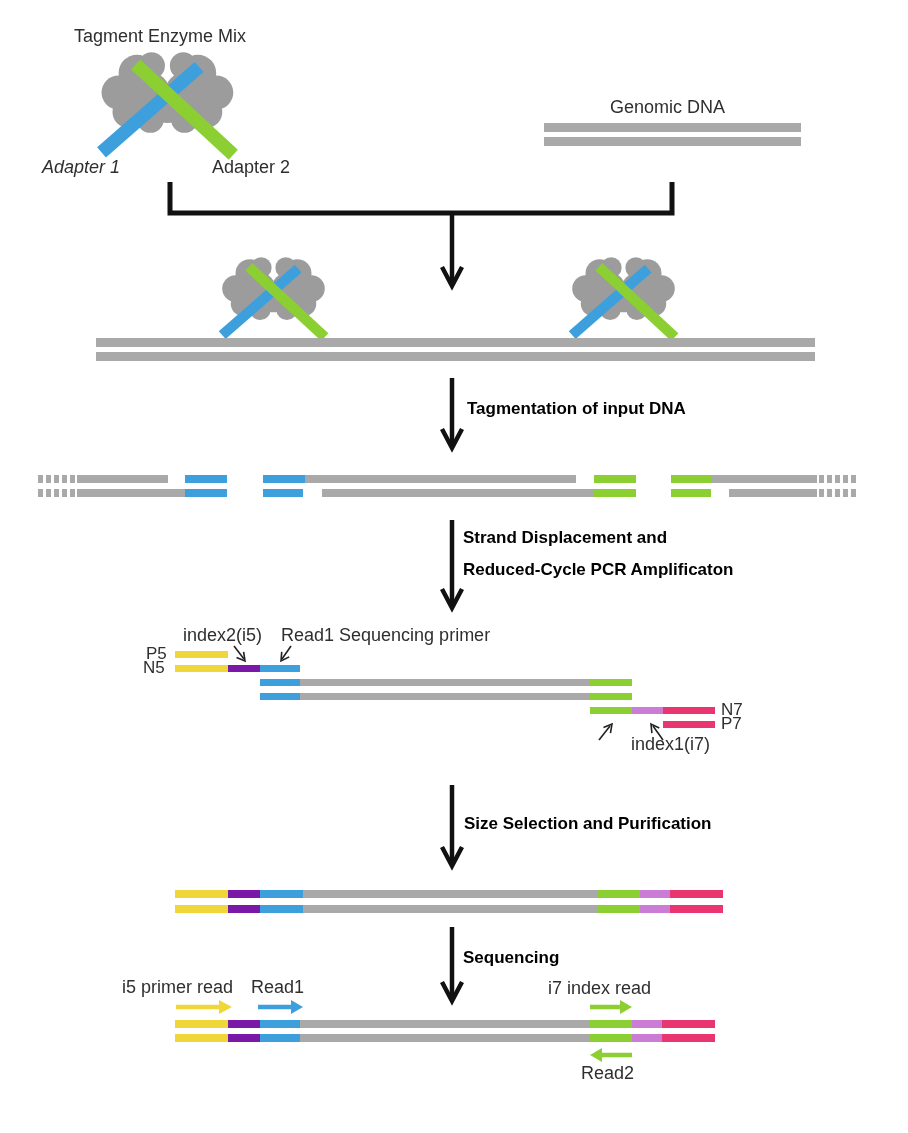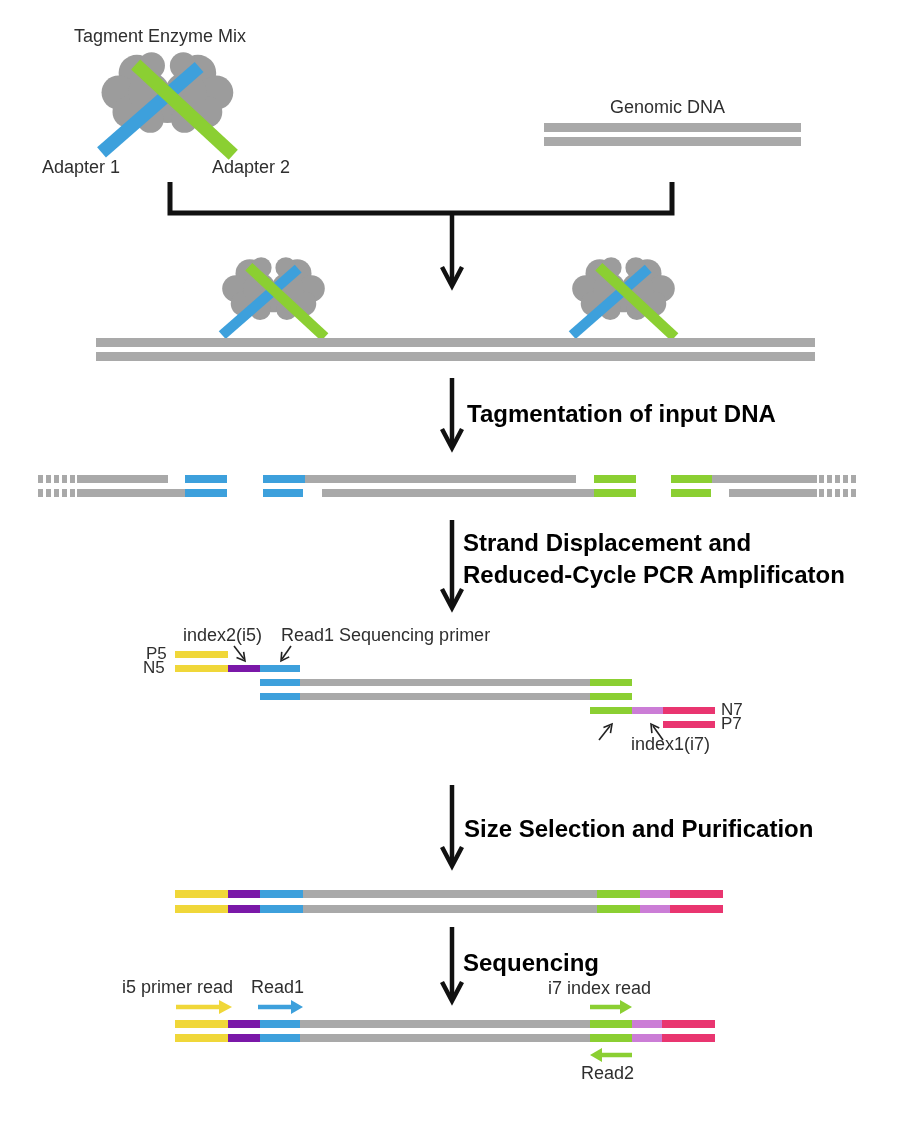--- a/index.html
+++ b/index.html
@@ -1,21 +1,21 @@
 <!DOCTYPE html>
 <html><head>
 <meta charset="utf-8">
 <style>
   html,body{margin:0;padding:0;background:#fff;}
   .scene{position:relative;width:876px;height:1133px;background:#ffffff;
          font-family:"Liberation Sans",sans-serif;overflow:hidden;text-align:right;}
   .overlay{position:absolute;left:0;top:0;}
   .lbl{position:absolute;font-size:18px;color:#2f2f2f;white-space:nowrap;line-height:1.15;}
   .sm{font-size:17px;}
-  .step{position:absolute;font-size:24px;font-weight:700;color:#000;white-space:nowrap;line-height:1.33;}
+  .step{position:absolute;font-size:17px;font-weight:700;color:#000;white-space:nowrap;line-height:1.33;}
   .seg{position:absolute;}
   .c-gray{background:#A9A9A9;}
   .c-blue{background:#3DA0DC;}
   .c-green{background:#8BCF32;}
   .c-yellow{background:#F0D739;}
   .c-purple{background:#7A18A8;}
   .c-plum{background:#CB7DD6;}
   .c-pink{background:#E93570;}
   .dashes{background:repeating-linear-gradient(90deg,#A9A9A9 0 5px,transparent 5px 8px);}
 </style>
@@ -112,21 +112,21 @@
       <polygon points="620,1000 632,1007 620,1014" fill="#8BCF32"></polygon>
     </g>
     <g>
       <line x1="632" y1="1055" x2="602" y2="1055" stroke="#8BCF32" stroke-width="4.5"></line>
       <polygon points="602,1048 590,1055 602,1062" fill="#8BCF32"></polygon>
     </g>
   </svg>
 
   
   <div class="lbl" style="left:74px;top:26px;">Tagment Enzyme Mix</div>
-  <div class="lbl" style="left:42px;top:157px;">Adapter 1</div>
+  <div class="lbl" style="left:42px;top:157px;font-style:italic;">Adapter 1</div>
   <div class="lbl" style="left:212px;top:157px;">Adapter 2</div>
   <div class="lbl" style="left:610px;top:97px;">Genomic DNA</div>
 
   <div class="step" style="left:467px;top:398px;">Tagmentation of input DNA</div>
   <div class="step" style="left:463px;top:527px;">Strand Displacement and</div>
   <div class="step" style="left:464px;top:813px;">Size Selection and Purification</div>
   <div class="step" style="left:463px;top:559px;">Reduced-Cycle PCR Amplificaton</div>
   <div class="step" style="left:463px;top:947px;">Sequencing</div>
 
   <div class="lbl sm" style="left:146px;top:644px;">P5</div>

